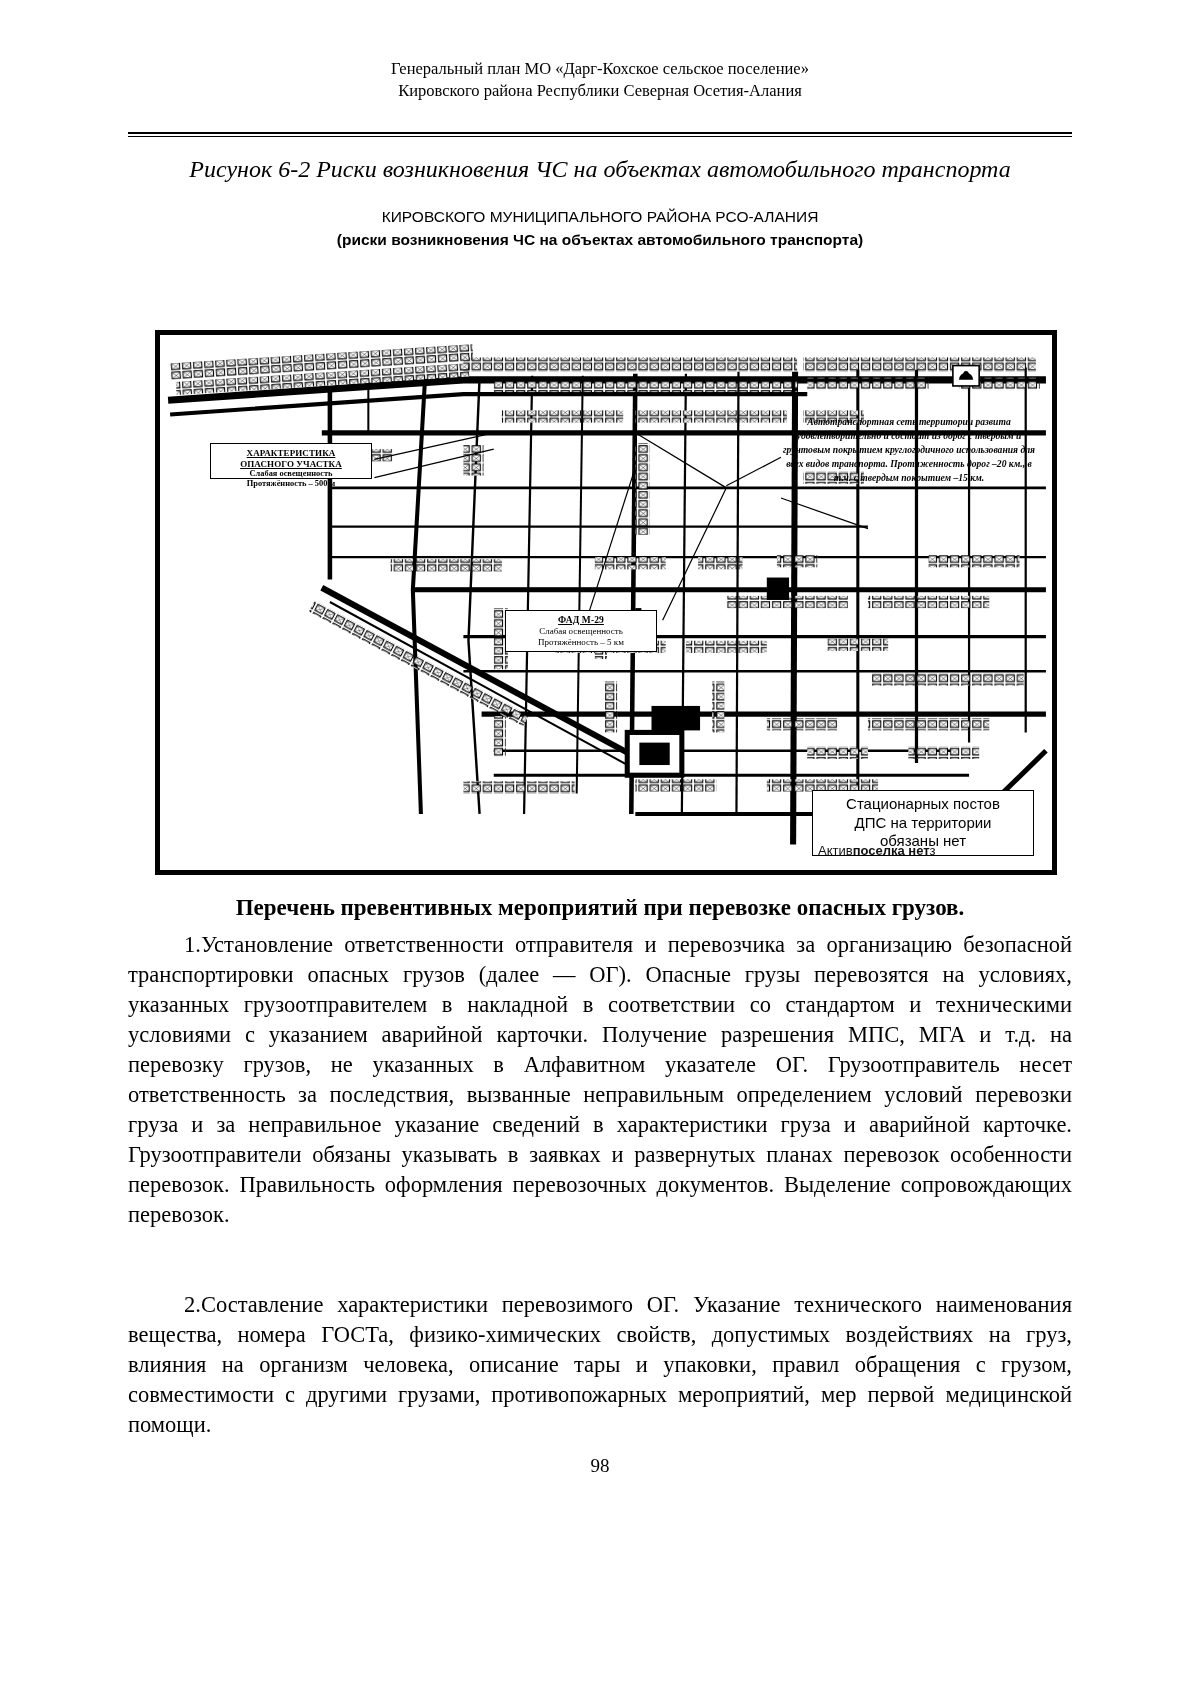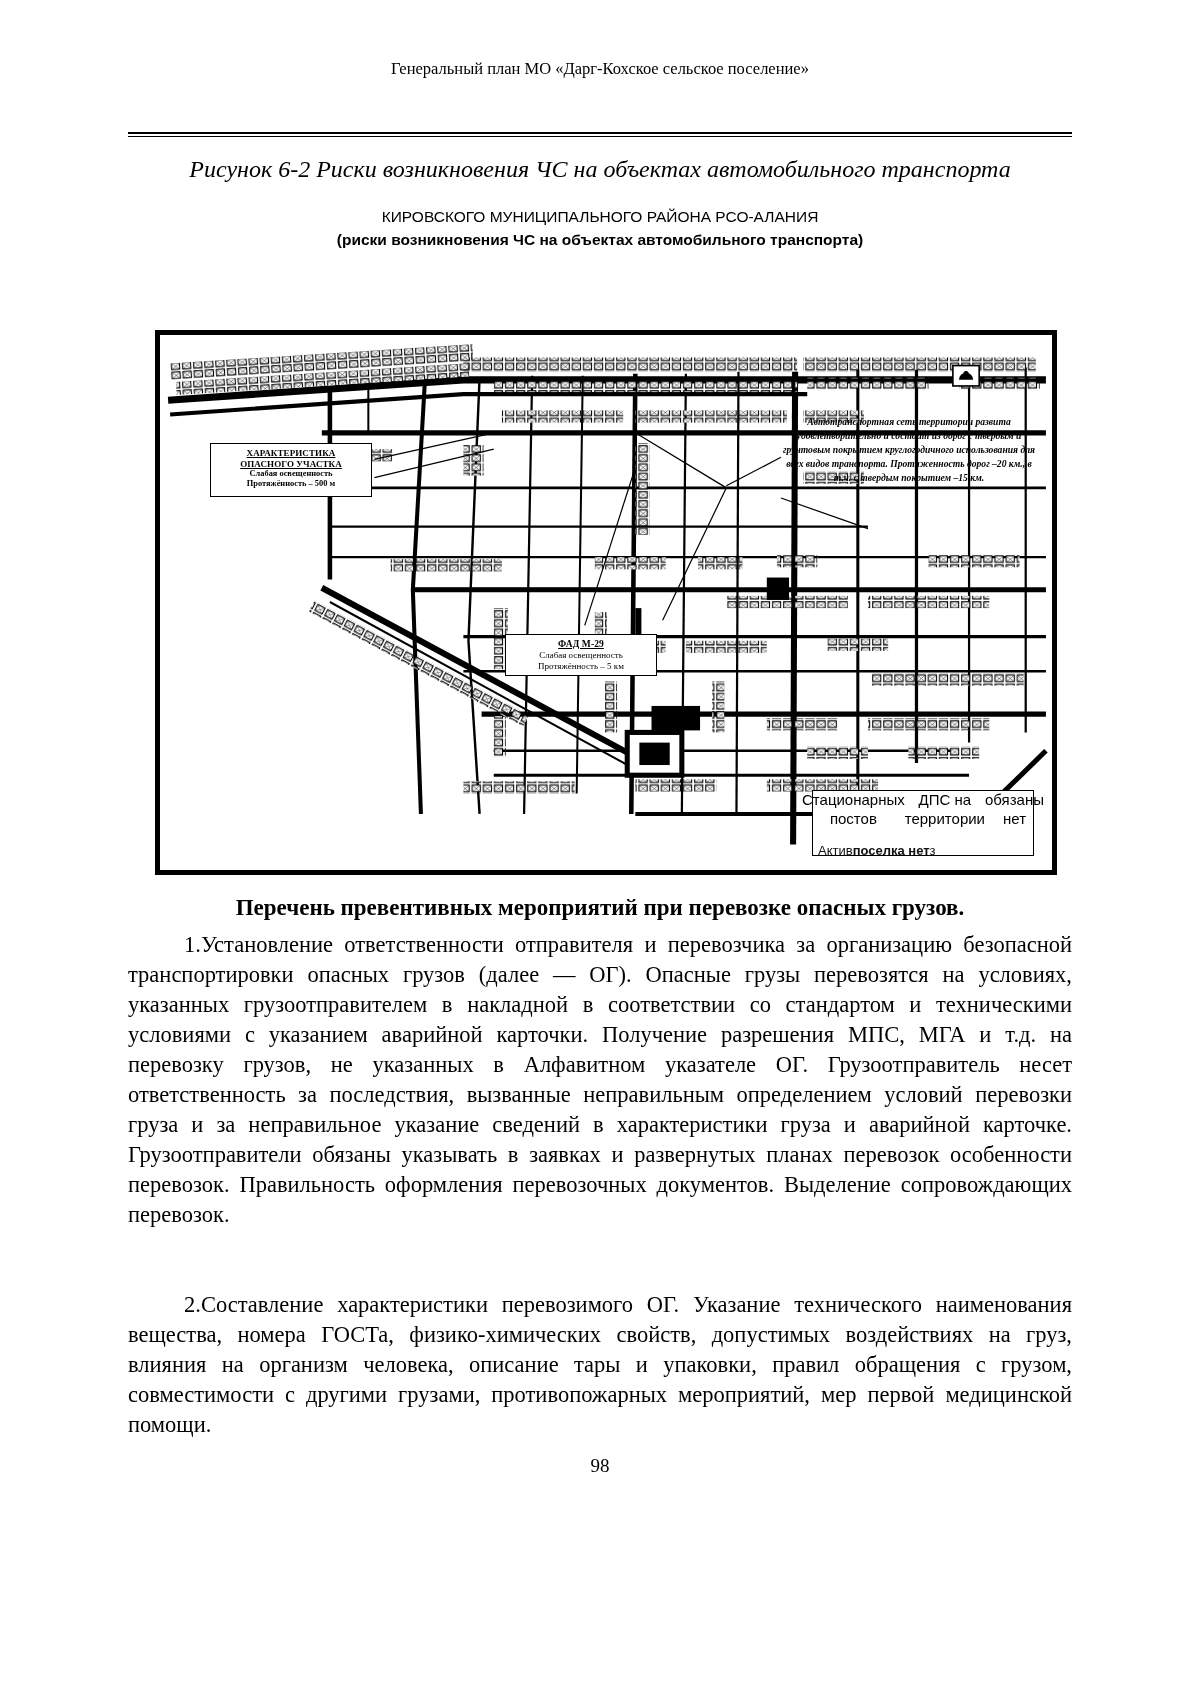--- a/index.html
+++ b/index.html
@@ -73,41 +73,41 @@
     text-decoration:underline;
     font-size:9px;
     line-height:1.18;
     letter-spacing:.1px;
   }
   .callout .ln{
     font-size:8.4px;
     line-height:1.2;
     font-weight:bold;
   }
-  #callout-danger{left:50px;top:108px;width:162px;height:54px;padding-top:4px;}
+  #callout-danger{left:50px;top:108px;width:162px;height:36px;padding-top:4px;}
   #callout-bspm{left:35px;top:197px;width:150px;height:70px;padding-top:5px;}
   #callout-bspm .hd{text-decoration:none;font-size:10px;font-style:normal;}
   #callout-bspm .ln{font-style:italic;font-weight:bold;font-size:9px;line-height:1.28;}
-  #callout-fad{left:345px;top:275px;width:152px;height:42px;padding-top:4px;margin-top:24px;}
+  #callout-fad{left:345px;top:275px;width:152px;height:42px;padding-top:4px;}
   #callout-fad .hd{font-size:9.5px;}
   #callout-fad .ln{font-weight:normal;font-size:9px;}
 
   
   .desc-block{
     position:absolute;left:618px;top:80px;width:262px;height:110px;
     font-style:italic;font-weight:bold;
     font-size:9.6px;line-height:1.45;
     text-align:center;
     z-index:6;
   }
   
   #callout-dps{
     left:652px;top:455px;width:222px;height:66px;
     font-family:"Liberation Sans", sans-serif;
-    display:flex;flex-direction:row;justify-content:center;
+    display:flex;flex-direction:column;justify-content:center;
     padding-top:0;
   }
   #callout-dps .dl{font-size:15px;line-height:1.25;}
   .watermark{
     position:absolute;left:658px;top:508px;
     font-family:"Liberation Sans", sans-serif;
     font-size:13px;color:#111;z-index:8;white-space:nowrap;
   }
   .watermark b{font-weight:bold;margin-top:24px;}
 
@@ -131,20 +131,21 @@
     text-align:center;font-size:19px;
   }
 </style>
 </head>
 <body>
 
 <div class="page">
 
   <div class="doc-header">
     <div>Генеральный план МО «Дарг-Кохское сельское поселение»</div>
+    <div>Кировского района Республики Северная Осетия-Алания</div>
   </div>
   <div class="header-rule"></div>
 
   <div class="fig-caption">Рисунок 6-2 Риски возникновения ЧС на объектах автомобильного транспорта</div>
 
   <div class="map-title">
     <div class="t2">КИРОВСКОГО МУНИЦИПАЛЬНОГО РАЙОНА РСО-АЛАНИЯ</div>
     <div class="t3">(риски возникновения ЧС на объектах автомобильного транспорта)</div>
   </div>
 

